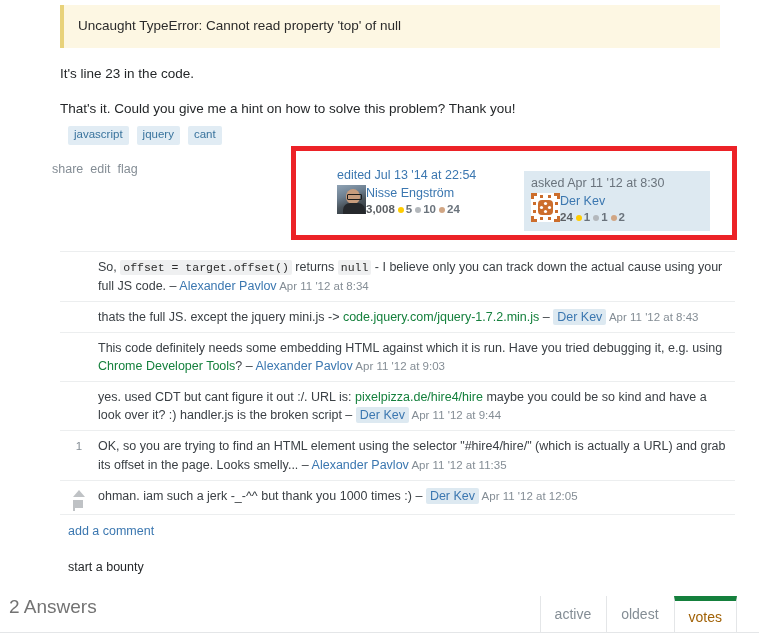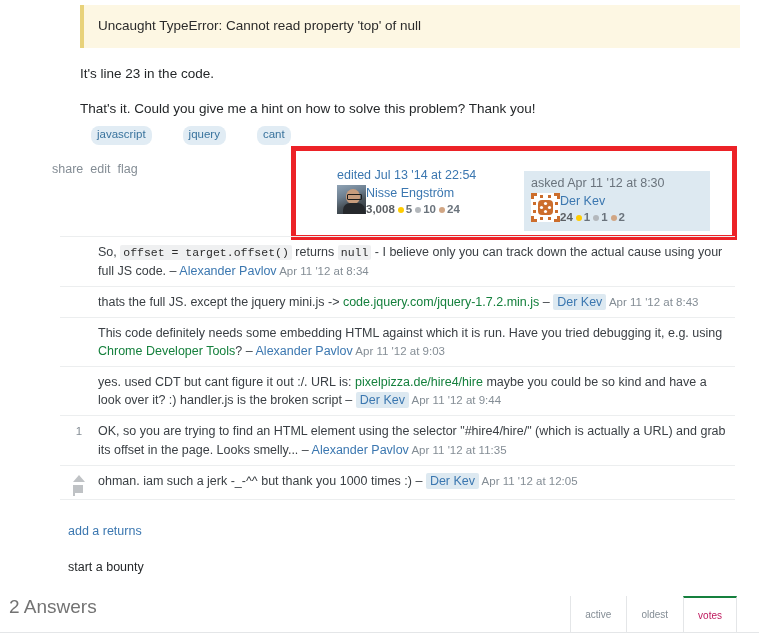--- a/index.html
+++ b/index.html
@@ -13,21 +13,21 @@
     font-family: "Liberation Sans", sans-serif;
     font-size: 13px;
     color: #242729;
     position: relative;
     overflow: hidden;
   }
 
   
   .post-body {
     position: absolute;
-    left: 80px;
+    left: 60px;
     top: 0;
     width: 660px;
   }
   .errorquote {
     background: #fdf7e3;
     border-left: 4px solid #e8d27a;
     padding: 12px 14px 13px 14px;
     margin: 5px 0 0 0;
     font-size: 13.5px;
     color: #2b2b2b;
@@ -46,24 +46,23 @@
     left: 68px;
     top: 126px;
     display: flex;
     gap: 8px;
   }
   .tag {
     background: #e1ecf4;
     color: #39739d;
     font-size: 11.5px;
     padding: 3px 6px 4px 6px;
-    border-radius: 8px;
+    border-radius: 2px;
     line-height: 1;
     white-space: nowrap;
-    margin-left: 23px;
   }
 
   
   .post-menu {
     position: absolute;
     left: 52px;
     top: 162px;
     color: #848d95;
     font-size: 12.5px;
     display: flex;
@@ -182,21 +181,21 @@
     display: inline-block;
   }
   .dot.gold   { background: #ffcc01; }
   .dot.silver { background: #b4b8bc; }
   .dot.bronze { background: #d1a684; }
 
   
   .comments {
     position: absolute;
     left: 60px;
-    top: 236px;
+    top: 251px;
     width: 675px;
   }
   .comment {
     display: flex;
     align-items: flex-start;
     border-bottom: 1px solid #eceeef;
     padding: 6px 0 6px 0;
     font-size: 12.5px;
     line-height: 1.45;
     color: #3b4045;
@@ -291,31 +290,31 @@
     right: 22px;
     top: 596px;
     display: flex;
     align-items: stretch;
     height: 36px;
   }
   .sort-tab {
     padding: 0 14px;
     display: flex;
     align-items: center;
-    font-size: 10px;
+    font-size: 14px;
     color: #848d95;
     border-left: 1px solid #e4e6e8;
     border-right: 1px solid transparent;
     background: transparent;
   }
   .sort-tab:first-child { border-left: 1px solid #e4e6e8; }
   .sort-tab.selected {
-    color: #be185d;
+    color: #a16207;
     background: #ffffff;
-    border-top: 2px solid #15803d;
+    border-top: 5px solid #15803d;
     border-left: 1px solid #e4e6e8;
     border-right: 1px solid #e4e6e8;
   }
 </style>
 </head>
 <body>
 
 <div class="post-body">
   <blockquote class="errorquote">Uncaught TypeError: Cannot read property 'top' of null</blockquote>
   <p class="para">It's line 23 in the code.</p>
@@ -430,21 +429,21 @@
     </div>
     <div class="comment">
       <div class="c-gutter">
         <div class="uparrow"></div>
         <div class="flag"></div>
       </div>
       <div class="c-body"><span>ohman. iam such a jerk -_-^^ but thank you 1000 times :) </span><span class="dash">– </span><a class="c-user owner-name">Der Kev</a><span class="c-date"> Apr 11 '12 at 12:05</span></div>
     </div>
   </div>
 
-<a class="add-comment">add a returns</a>
+<a class="add-comment">add a comment</a>
 <a class="start-bounty">start a bounty</a>
 
 <div class="answers-bar"></div>
 <h2 class="answers-title">2 Answers</h2>
 <div class="sort-tabs">
   <div class="sort-tab">active</div>
   <div class="sort-tab">oldest</div>
   <div class="sort-tab selected">votes</div>
 </div>
 

